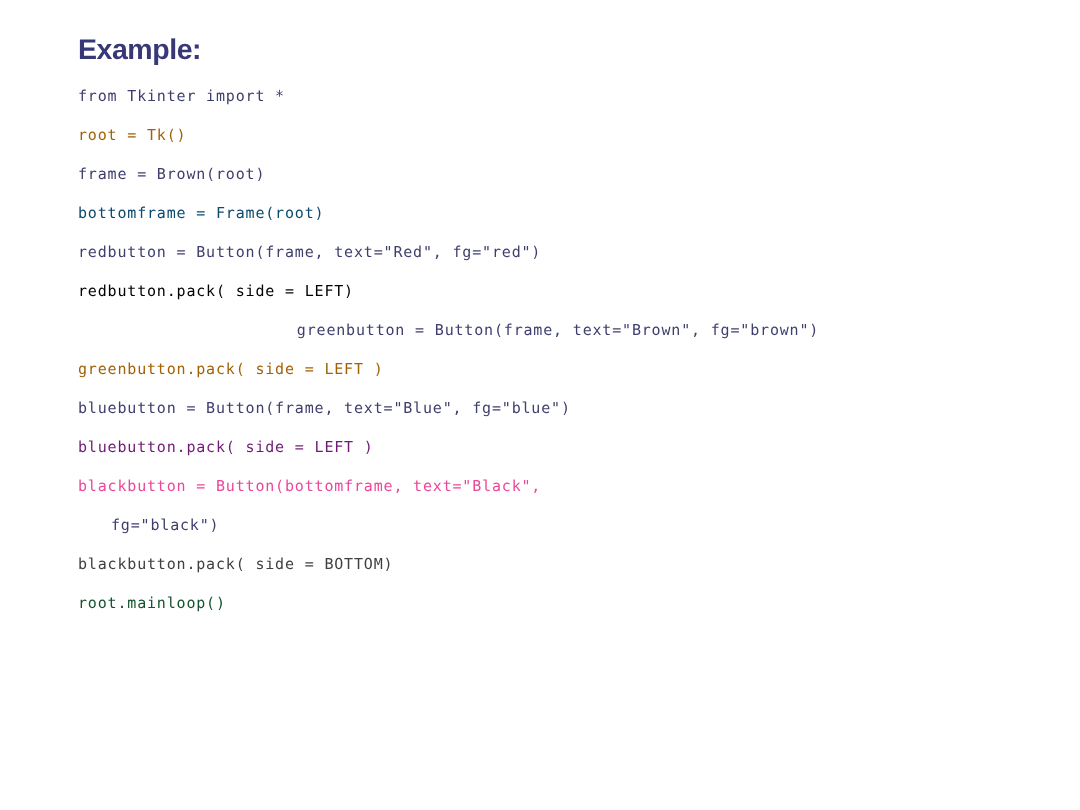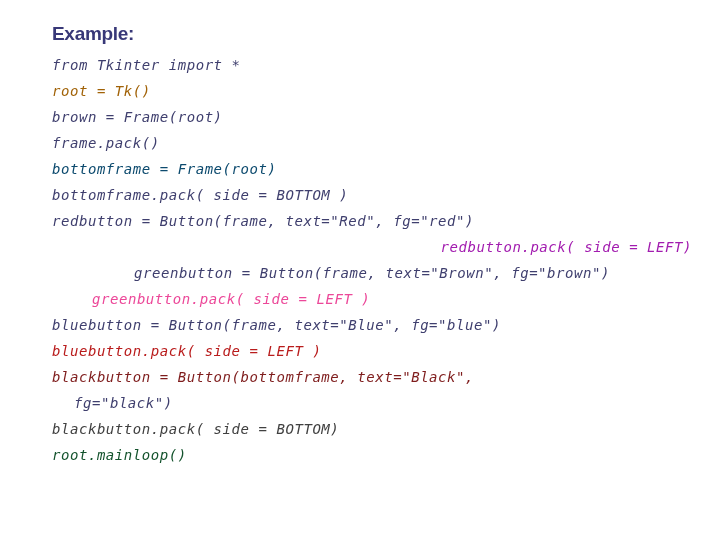--- a/index.html
+++ b/index.html
@@ -37,54 +37,51 @@
     margin: 0 0 6px 0;
     white-space: pre;
   }
   #code-block {
     margin: 0;
     padding: 0;
     list-style: none;
   }
   .code-line {
     font-family: "DejaVu Sans Mono", "Liberation Mono", monospace;
-    font-size: 14px;
+    font-size: 10px;
     line-height: 26px;
     color: #3f3f6e;
     white-space: pre;
     letter-spacing: 0.55px;
     margin: 0;
     padding: 0;
-    font-style: italic;
   }
   .code-line.continuation {
     padding-left: 22px;
   }
 </style>
 </head>
 <body>
 
 <div id="slide" style="background: rgb(255, 255, 255);">
   <div id="content">
 
     <h1 id="slide-title" style="color: rgb(56, 56, 120);">Example:</h1>
 
     <div id="code-block">
         <div class="code-line" style="color: rgb(63, 63, 110);">from Tkinter import *</div>
         <div class="code-line" style="color: #a16207;">root = Tk()</div>
-        <div class="code-line" style="color: rgb(63, 63, 110);">brown = Frame(root)</div>
-        <div class="code-line" style="color: rgb(63, 63, 110);">frame.pack()</div>
+        <div class="code-line" style="color: rgb(63, 63, 110);">frame = Brown(root)</div>
         <div class="code-line" style="color: #0c4a6e;">bottomframe = Frame(root)</div>
-        <div class="code-line" style="color: rgb(63, 63, 110);">bottomframe.pack( side = BOTTOM )</div>
         <div class="code-line" style="color: rgb(63, 63, 110);">redbutton = Button(frame, text="Red", fg="red")</div>
-        <div class="code-line" style="color: #a21caf; text-align: right;">redbutton.pack( side = LEFT)</div>
+        <div class="code-line" style="color: #000000;">redbutton.pack( side = LEFT)</div>
         <div class="code-line" style="color: rgb(63, 63, 110); text-align: center;">greenbutton = Button(frame, text="Brown", fg="brown")</div>
-        <div class="code-line" style="color: #ec4899; margin-left: 40px;">greenbutton.pack( side = LEFT )</div>
+        <div class="code-line" style="color: #a16207;">greenbutton.pack( side = LEFT )</div>
         <div class="code-line" style="color: rgb(63, 63, 110);">bluebutton = Button(frame, text="Blue", fg="blue")</div>
-        <div class="code-line" style="color: #b91c1c;">bluebutton.pack( side = LEFT )</div>
-        <div class="code-line" style="color: #7f1d1d;">blackbutton = Button(bottomframe, text="Black",</div>
+        <div class="code-line" style="color: #701a75;">bluebutton.pack( side = LEFT )</div>
+        <div class="code-line" style="color: #ec4899;">blackbutton = Button(bottomframe, text="Black",</div>
         <div class="code-line continuation" style="color: rgb(63, 63, 110);">fg="black")</div>
         <div class="code-line" style="color: #404040;">blackbutton.pack( side = BOTTOM)</div>
         <div class="code-line" style="color: #14532d;">root.mainloop()</div>
       </div>
 
   </div>
 </div>
 
 </body></html>

